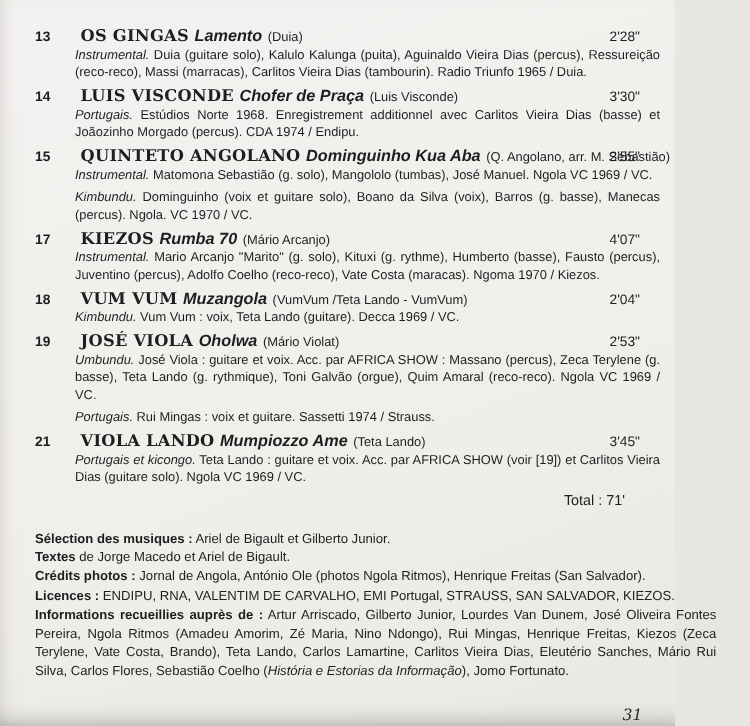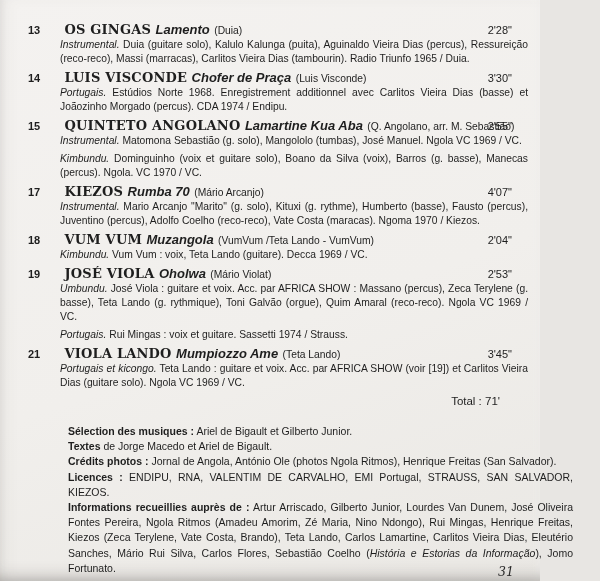--- a/index.html
+++ b/index.html
@@ -35,21 +35,21 @@
   }
   .lang{font-style:italic;}
   
   .total{
     margin-top:3px;
     text-align:right;padding-right:0px;
     font-size:11.5px;line-height:15px;
   }
   
   .credits{margin-top:15px;width:545px;}
-  .credit{font-size:10.5px;line-height:15.2px;text-align:justify;margin-left:40px;}
+  .credit{font-size:10.5px;line-height:15.2px;text-align:justify;}
   .credit .label{font-weight:bold;}
   .credit .ital{font-style:italic;}
   
   .pageno{
     position:absolute;right:26px;bottom:2px;
     font-style:italic;font-size:12.5px;
     font-family:"DejaVu Serif",serif;
     color:#2a2a2a;
   }
 </style>
@@ -79,21 +79,21 @@
           <span class="composer">(Luis Visconde)</span>
           <span class="duration">3'30"</span>
         </div>
         <div class="detail"><span class="lang">Portugais.</span><span> Estúdios Norte 1968. Enregistrement additionnel avec Carlitos Vieira Dias (basse) et Joãozinho Morgado (percus). CDA 1974 / Endipu.</span></div>
       </div>
 
       <div class="track">
         <div class="head">
           <span class="num">15</span>
           <span class="artist">QUINTETO ANGOLANO</span>
-          <span class="title">Lamartine Kua Aba</span>
+          <span class="title">Dominguinho Kua Aba</span>
           <span class="composer">(Q. Angolano, arr. M. Sebastião)</span>
           <span class="duration">2'55"</span>
         </div>
         <div class="detail"><span class="lang">Instrumental.</span><span> Matomona Sebastião (g. solo), Mangololo (tumbas), José Manuel. Ngola VC 1969 / VC.</span></div>
       </div>
 
       <div class="track">
         <div class="detail"><span class="lang">Kimbundu.</span><span> Dominguinho (voix et guitare solo), Boano da Silva (voix), Barros (g. basse), Manecas (percus). Ngola. VC 1970 / VC.</span></div>
       </div>
 

